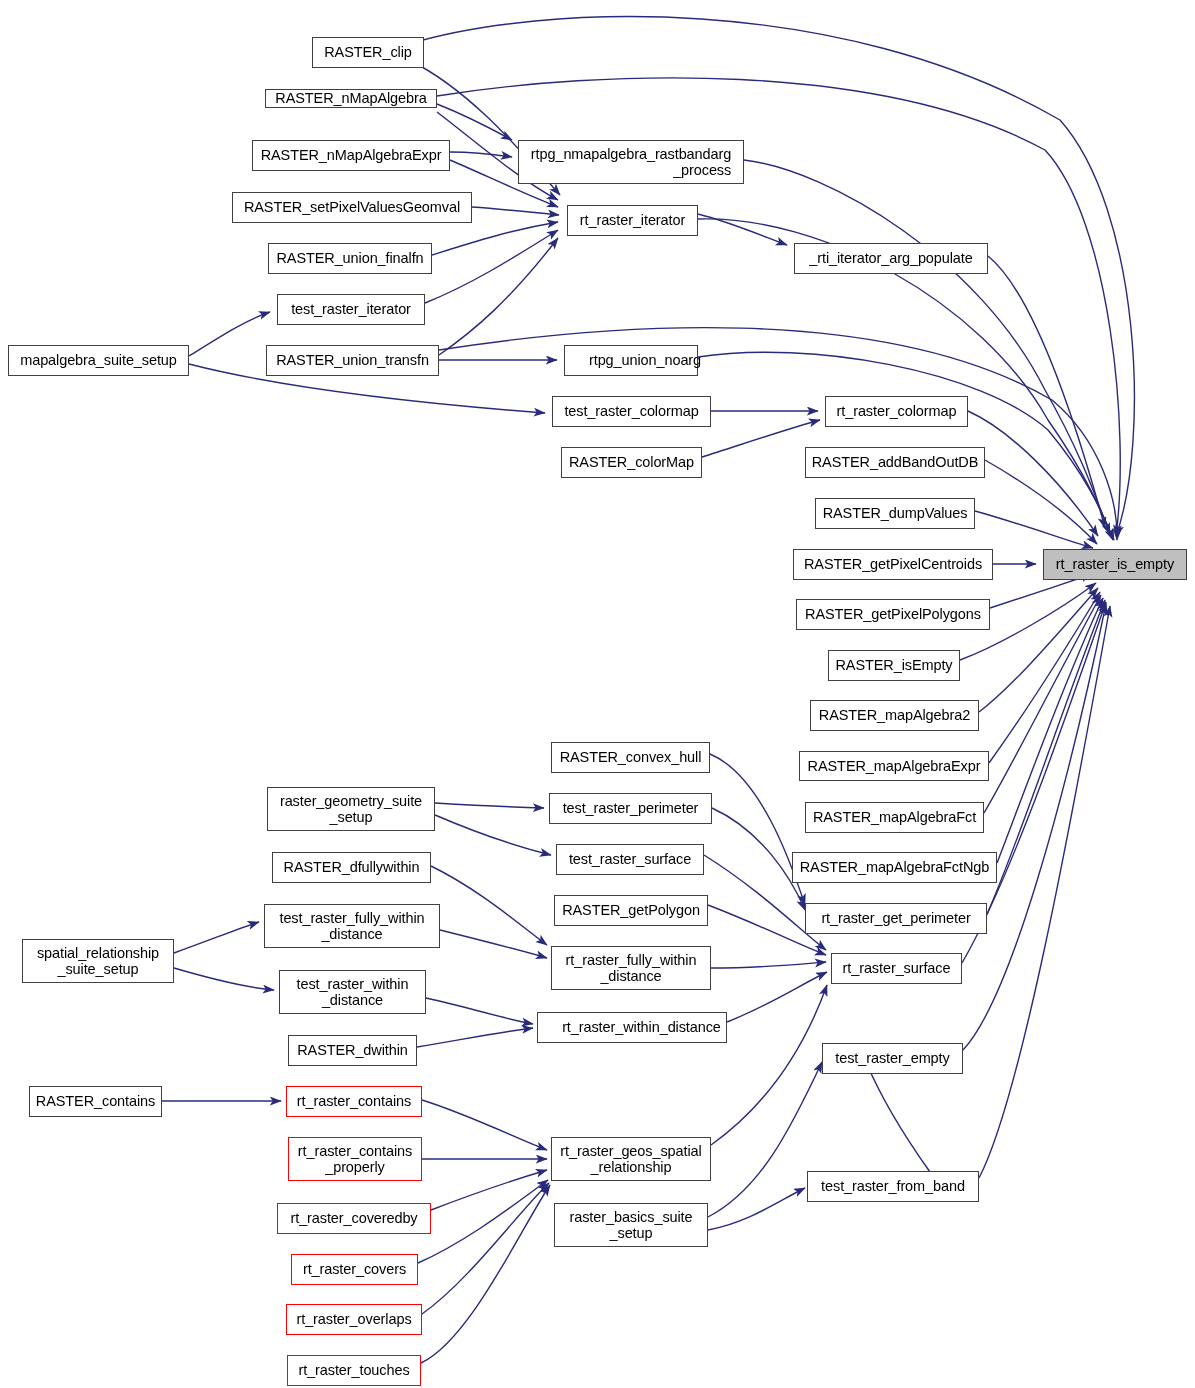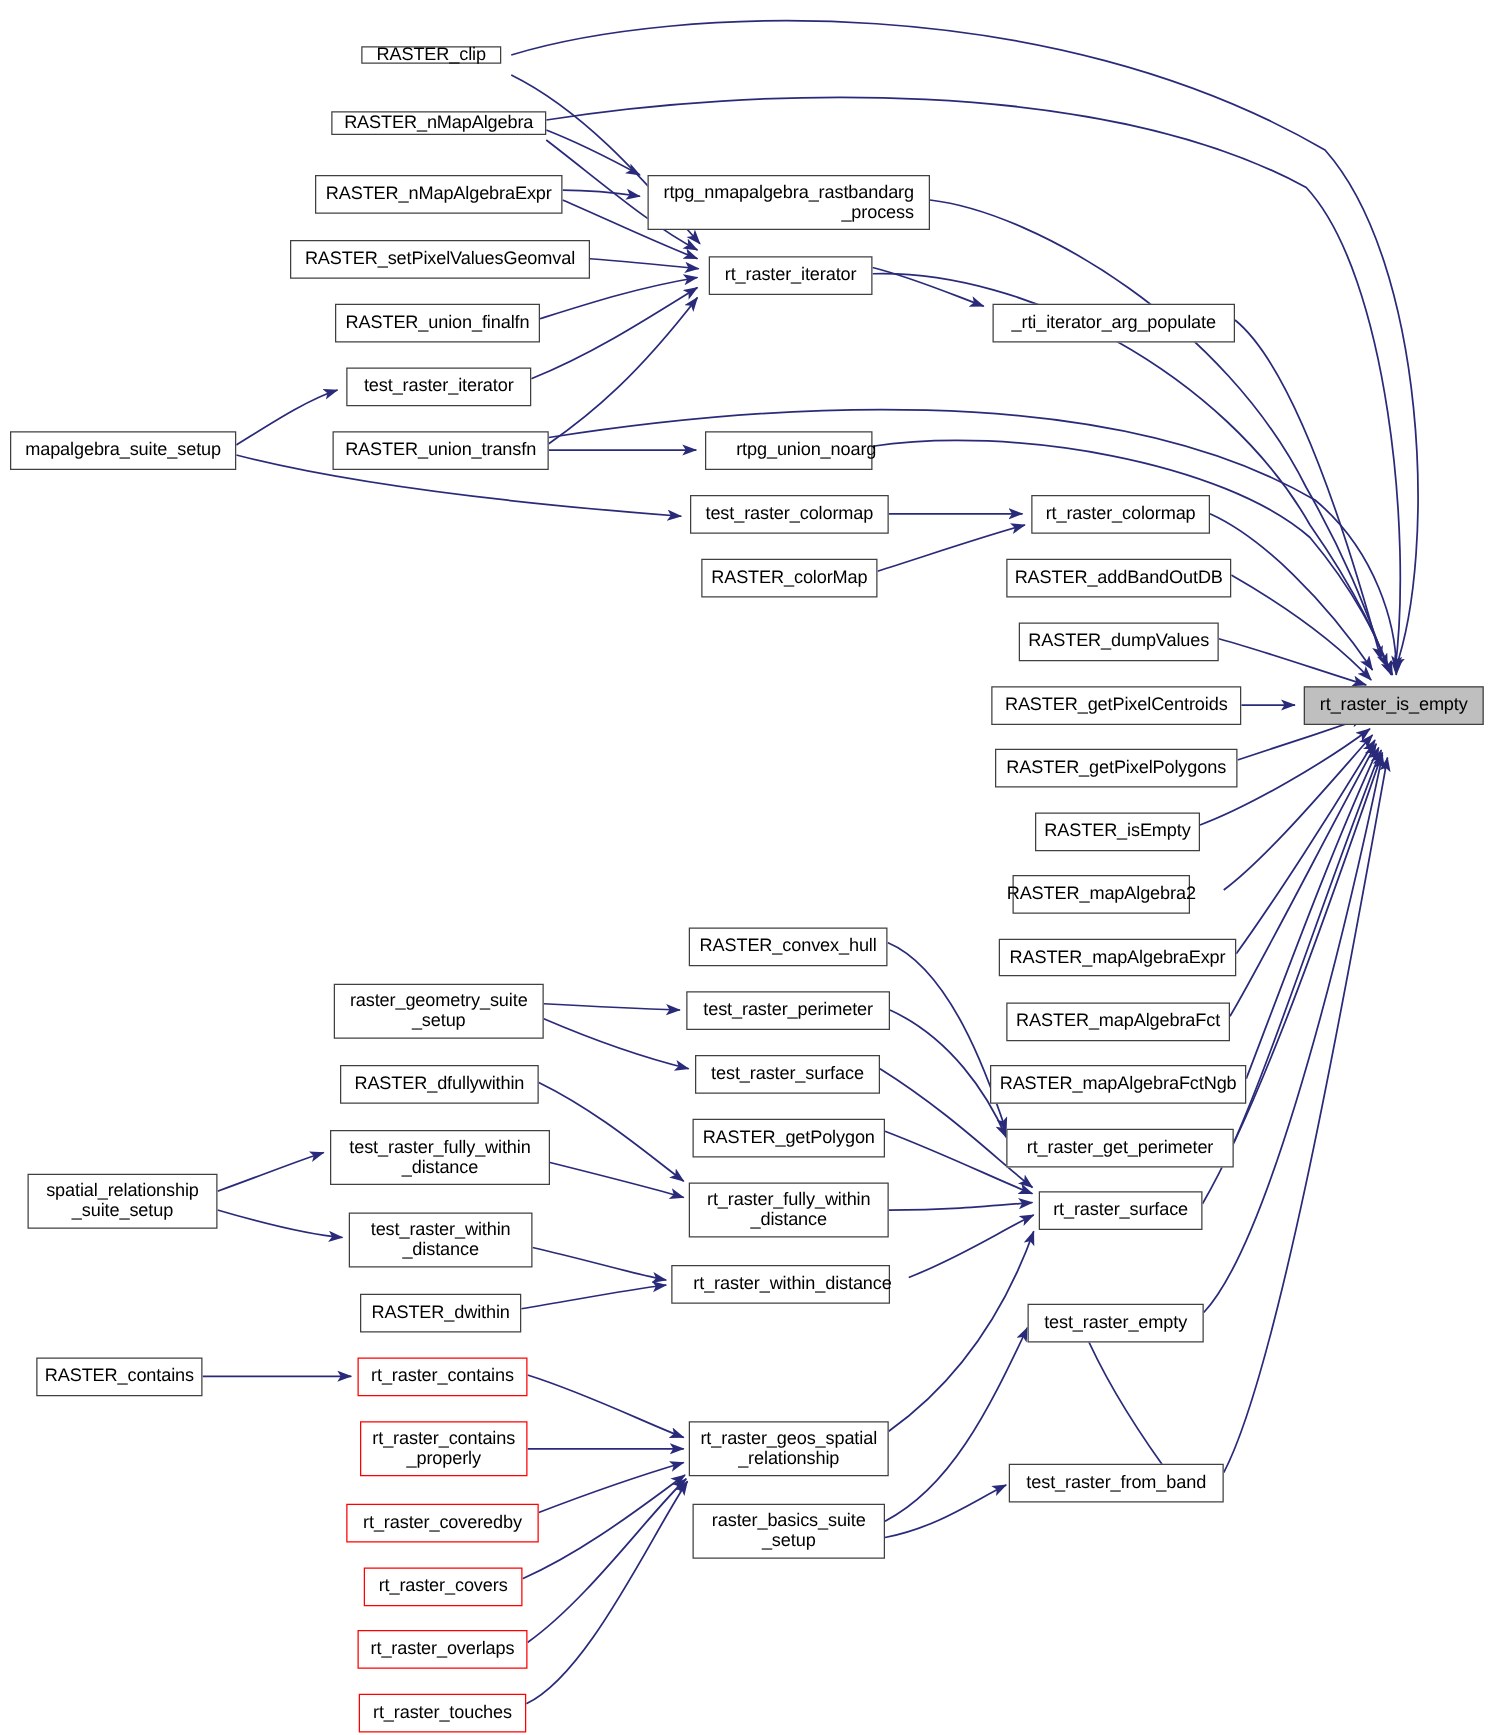--- a/index.html
+++ b/index.html
@@ -116,21 +116,21 @@
         <path d="M421,1363 C470,1340 520,1230 550,1185" fill="none" stroke="#2a2a7a" stroke-width="1.4" marker-end="url(#arrow)"></path>
         <path d="M711,1145 C760,1110 800,1060 827,985" fill="none" stroke="#2a2a7a" stroke-width="1.4" marker-end="url(#arrow)"></path>
         <path d="M708,1217 C760,1190 790,1130 822,1062" fill="none" stroke="#2a2a7a" stroke-width="1.4" marker-end="url(#arrow)"></path>
         <path d="M708,1230 C750,1222 780,1200 805,1188" fill="none" stroke="#2a2a7a" stroke-width="1.4" marker-end="url(#arrow)"></path>
         <path d="M963,1050 C1010,1000 1065,800 1106,604" fill="none" stroke="#2a2a7a" stroke-width="1.4" marker-end="url(#arrow)"></path>
         <path d="M979,1178 C1020,1100 1070,830 1110,606" fill="none" stroke="#2a2a7a" stroke-width="1.4" marker-end="url(#arrow)"></path>
         <path d="M930,1172 C900,1130 880,1095 866,1062" fill="none" stroke="#2a2a7a" stroke-width="1.4" marker-end="url(#arrow)"></path>
       </g>
   </svg>
   <div id="nodes">
-      <div class="node" style="left: 289px; top: 37px; width: 112px; height: 14px; text-align: right;">RASTER_clip</div>
+      <div class="node" style="left: 312px; top: 37px; width: 112px; height: 31px; text-align: right;">RASTER_clip</div>
       <div class="node" style="left: 265px; top: 89px; width: 172px; height: 19px;">RASTER_nMapAlgebra</div>
       <div class="node" style="left: 252px; top: 140px; width: 198px; height: 31px;">RASTER_nMapAlgebraExpr</div>
       <div class="node" style="left: 518px; top: 140px; width: 226px; height: 44px; text-align: right;">rtpg_nmapalgebra_rastbandarg
 _process</div>
       <div class="node" style="left: 232px; top: 192px; width: 240px; height: 31px;">RASTER_setPixelValuesGeomval</div>
       <div class="node" style="left: 567px; top: 205px; width: 131px; height: 31px;">rt_raster_iterator</div>
       <div class="node" style="left: 794px; top: 243px; width: 194px; height: 31px;">_rti_iterator_arg_populate</div>
       <div class="node" style="left: 268px; top: 243px; width: 164px; height: 31px;">RASTER_union_finalfn</div>
       <div class="node" style="left: 277px; top: 294px; width: 148px; height: 31px;">test_raster_iterator</div>
       <div class="node" style="left: 8px; top: 345px; width: 181px; height: 31px;">mapalgebra_suite_setup</div>
@@ -138,42 +138,42 @@
       <div class="node" style="left: 564px; top: 345px; width: 134px; height: 31px; padding-left: 28px;">rtpg_union_noarg</div>
       <div class="node" style="left: 552px; top: 396px; width: 159px; height: 31px;">test_raster_colormap</div>
       <div class="node" style="left: 825px; top: 396px; width: 143px; height: 31px;">rt_raster_colormap</div>
       <div class="node" style="left: 561px; top: 447px; width: 141px; height: 31px;">RASTER_colorMap</div>
       <div class="node" style="left: 805px; top: 447px; width: 180px; height: 31px;">RASTER_addBandOutDB</div>
       <div class="node" style="left: 815px; top: 498px; width: 160px; height: 31px;">RASTER_dumpValues</div>
       <div class="node" style="left: 793px; top: 549px; width: 200px; height: 31px;">RASTER_getPixelCentroids</div>
       <div class="node current" style="left: 1043px; top: 549px; width: 144px; height: 31px;">rt_raster_is_empty</div>
       <div class="node" style="left: 796px; top: 599px; width: 194px; height: 31px;">RASTER_getPixelPolygons</div>
       <div class="node" style="left: 828px; top: 650px; width: 132px; height: 31px;">RASTER_isEmpty</div>
-      <div class="node" style="left: 810px; top: 700px; width: 142px; height: 31px;">RASTER_mapAlgebra2</div>
+      <div class="node" style="left: 810px; top: 700px; width: 169px; height: 31px;">RASTER_mapAlgebra2</div>
       <div class="node" style="left: 799px; top: 751px; width: 190px; height: 30px; text-align: center;">RASTER_mapAlgebraExpr</div>
       <div class="node" style="left: 805px; top: 802px; width: 179px; height: 31px;">RASTER_mapAlgebraFct</div>
       <div class="node" style="left: 792px; top: 852px; width: 205px; height: 31px;">RASTER_mapAlgebraFctNgb</div>
       <div class="node" style="left: 551px; top: 742px; width: 159px; height: 31px;">RASTER_convex_hull</div>
       <div class="node" style="left: 267px; top: 787px; width: 168px; height: 44px;">raster_geometry_suite
 _setup</div>
       <div class="node" style="left: 549px; top: 793px; width: 163px; height: 31px;">test_raster_perimeter</div>
       <div class="node" style="left: 556px; top: 844px; width: 148px; height: 31px;">test_raster_surface</div>
       <div class="node" style="left: 805px; top: 903px; width: 182px; height: 31px;">rt_raster_get_perimeter</div>
       <div class="node" style="left: 272px; top: 852px; width: 159px; height: 31px;">RASTER_dfullywithin</div>
       <div class="node" style="left: 554px; top: 895px; width: 154px; height: 31px;">RASTER_getPolygon</div>
       <div class="node" style="left: 264px; top: 904px; width: 176px; height: 44px;">test_raster_fully_within
 _distance</div>
       <div class="node" style="left: 22px; top: 939px; width: 152px; height: 44px;">spatial_relationship
 _suite_setup</div>
       <div class="node" style="left: 551px; top: 946px; width: 160px; height: 44px;">rt_raster_fully_within
 _distance</div>
       <div class="node" style="left: 831px; top: 953px; width: 131px; height: 31px;">rt_raster_surface</div>
       <div class="node" style="left: 279px; top: 970px; width: 147px; height: 44px;">test_raster_within
 _distance</div>
-      <div class="node" style="left: 537px; top: 1012px; width: 175px; height: 31px; padding-left: 19px;">rt_raster_within_distance</div>
+      <div class="node" style="left: 537px; top: 1012px; width: 190px; height: 31px; padding-left: 19px;">rt_raster_within_distance</div>
       <div class="node" style="left: 288px; top: 1035px; width: 129px; height: 31px;">RASTER_dwithin</div>
       <div class="node" style="left: 822px; top: 1043px; width: 141px; height: 31px;">test_raster_empty</div>
       <div class="node" style="left: 29px; top: 1086px; width: 133px; height: 31px;">RASTER_contains</div>
       <div class="node red" style="left: 286px; top: 1086px; width: 136px; height: 31px;">rt_raster_contains</div>
       <div class="node" style="left: 551px; top: 1137px; width: 160px; height: 44px;">rt_raster_geos_spatial
 _relationship</div>
       <div class="node red" style="left: 288px; top: 1137px; width: 134px; height: 44px;">rt_raster_contains
 _properly</div>
       <div class="node" style="left: 807px; top: 1171px; width: 172px; height: 31px;">test_raster_from_band</div>
       <div class="node red" style="left: 277px; top: 1203px; width: 154px; height: 31px;">rt_raster_coveredby</div>

